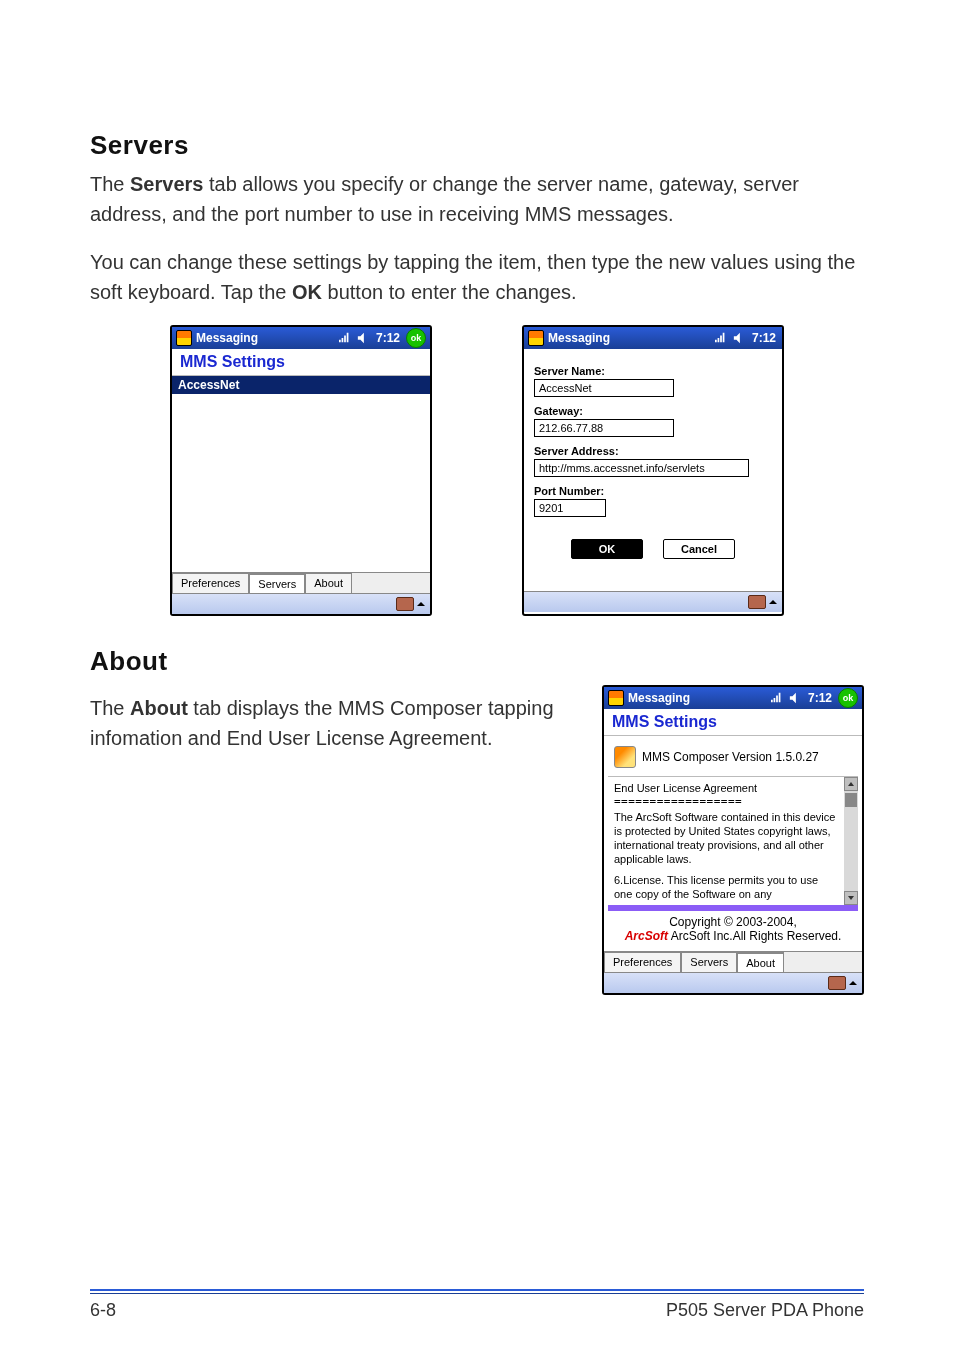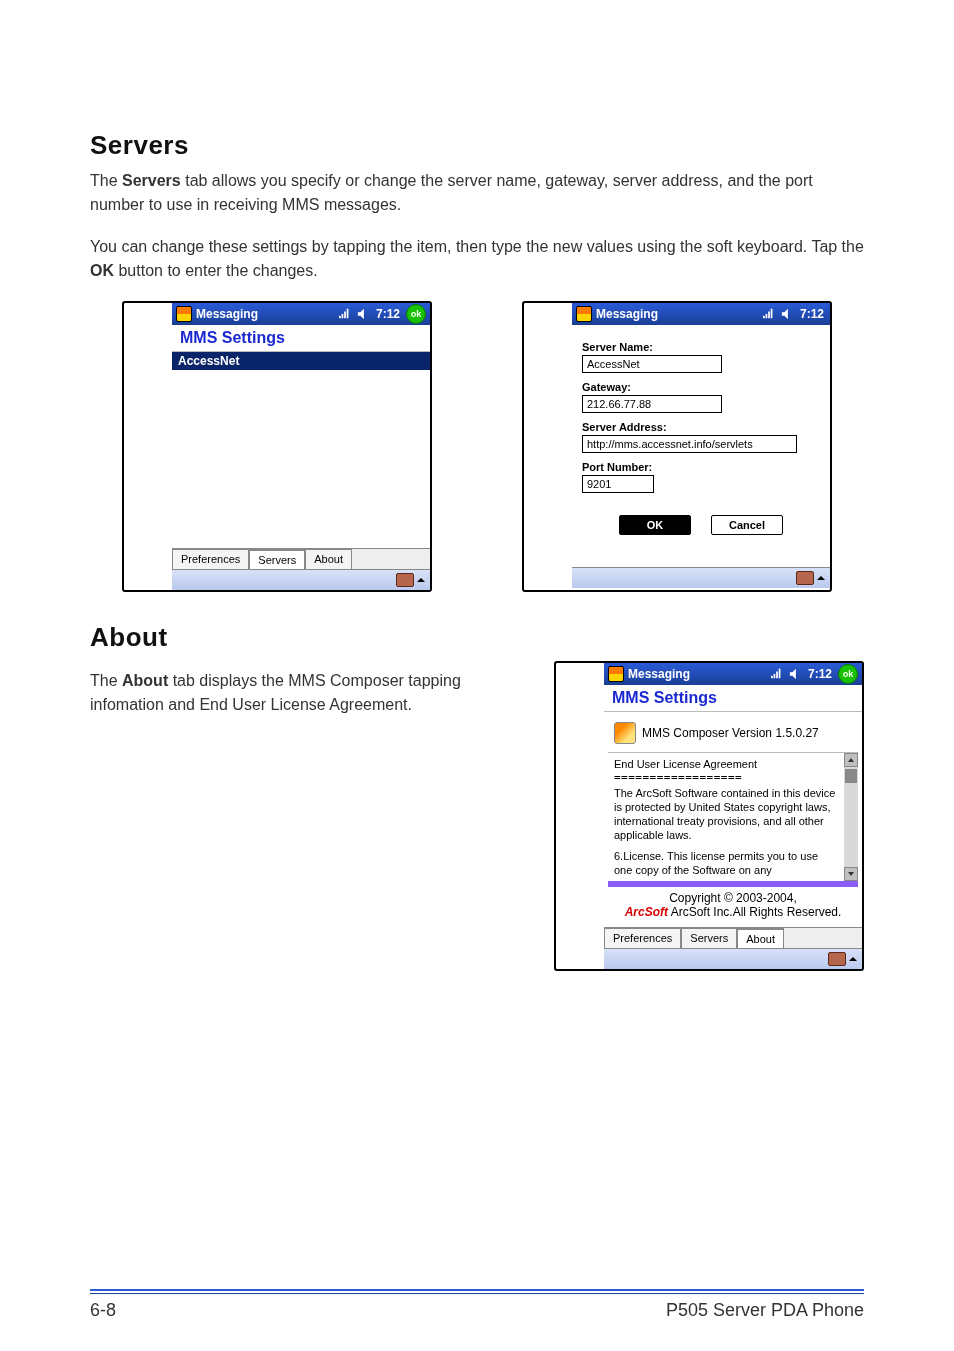--- a/index.html
+++ b/index.html
@@ -19,21 +19,21 @@
   }
   .section-heading {
     font-family: "Verdana", "Segoe UI", Arial, sans-serif;
     font-size: 26px;
     font-weight: 700;
     letter-spacing: 0.5px;
     margin: 90px 0 8px 0;
     color: #111;
   }
   .body-text {
-    font-size: 16px;
+    font-size: 20px;
     line-height: 1.5;
     color: #333;
     margin: 8px 0 18px 0;
   }
   .body-text .bold { font-weight: 700; }
   .two-col {
     display: flex;
     gap: 30px;
     align-items: flex-start;
   }
@@ -48,21 +48,20 @@
 
   
   .pda {
     width: 258px;
     border: 2px solid #000;
     border-radius: 3px;
     background: #fff;
     font-family: "Tahoma", "Verdana", sans-serif;
     font-size: 11px;
     color: #000;
-    padding-left: 48px;
   }
   .pda .titlebar {
     display: flex;
     align-items: center;
     height: 22px;
     background: linear-gradient(to bottom, #2a5bd7 0%, #1a3f96 100%);
     color: #fff;
     padding: 0 4px;
     gap: 4px;
   }

